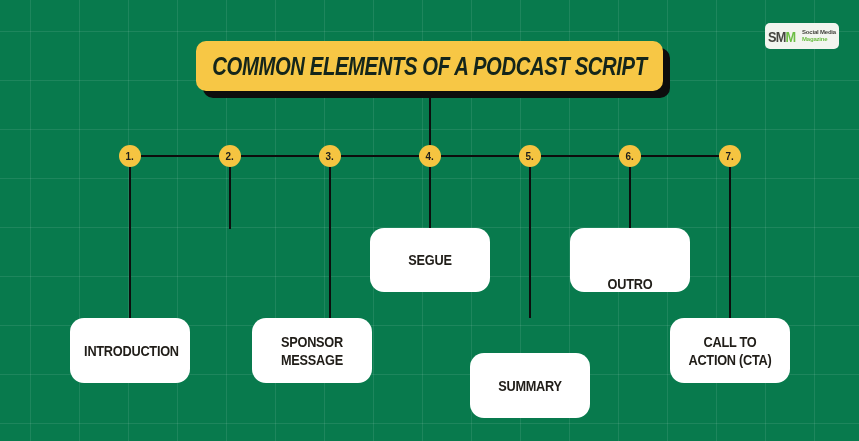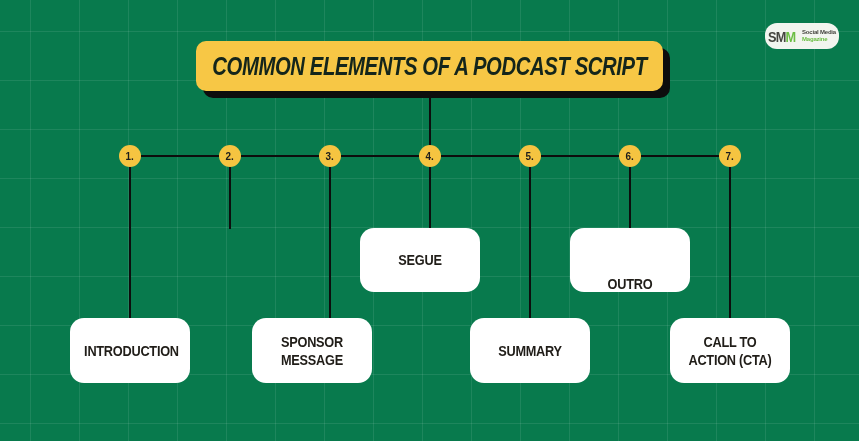--- a/index.html
+++ b/index.html
@@ -18,21 +18,21 @@
     background-position: 30px 32px;
     overflow: hidden;
   }
 
   
   .logo {
     position: absolute;
     left: 765px; top: 23px;
     width: 74px; height: 26px;
     background: #f2f5ef;
-    border-radius: 12px;
+    border-radius: 5px;
     display: flex;
     align-items: center;
     justify-content: center;
     gap: 2px;
   }
   .logo-acronym {
     font-weight: bold;
     font-size: 15px;
     letter-spacing: -1px;
     transform: scaleX(0.85);
@@ -179,24 +179,24 @@
   <div class="num-circle" style="left:719px;">
       <span>7.</span>
     </div>
 
   <div class="label-box lower" style="left:70px;">
     <span>INTRODUCTION</span>
   </div>
   <div class="label-box lower" style="left:252px;">
     <span>SPONSOR MESSAGE</span>
   </div>
-  <div class="label-box upper" style="left:360px;">
+  <div class="label-box upper" style="left:370px;">
     <span>SEGUE</span>
   </div>
-  <div class="label-box lower" style="left:470px;">
+  <div class="label-box lower" style="left:470px;margin-top:35px;">
     <span>SUMMARY</span>
   </div>
   <div class="label-box upper" style="left:570px;align-items:flex-end;">
     <span>OUTRO</span>
   </div>
   <div class="label-box lower" style="left:670px;">
     <span>CALL TO ACTION (CTA)</span>
   </div>
 
 </div>

